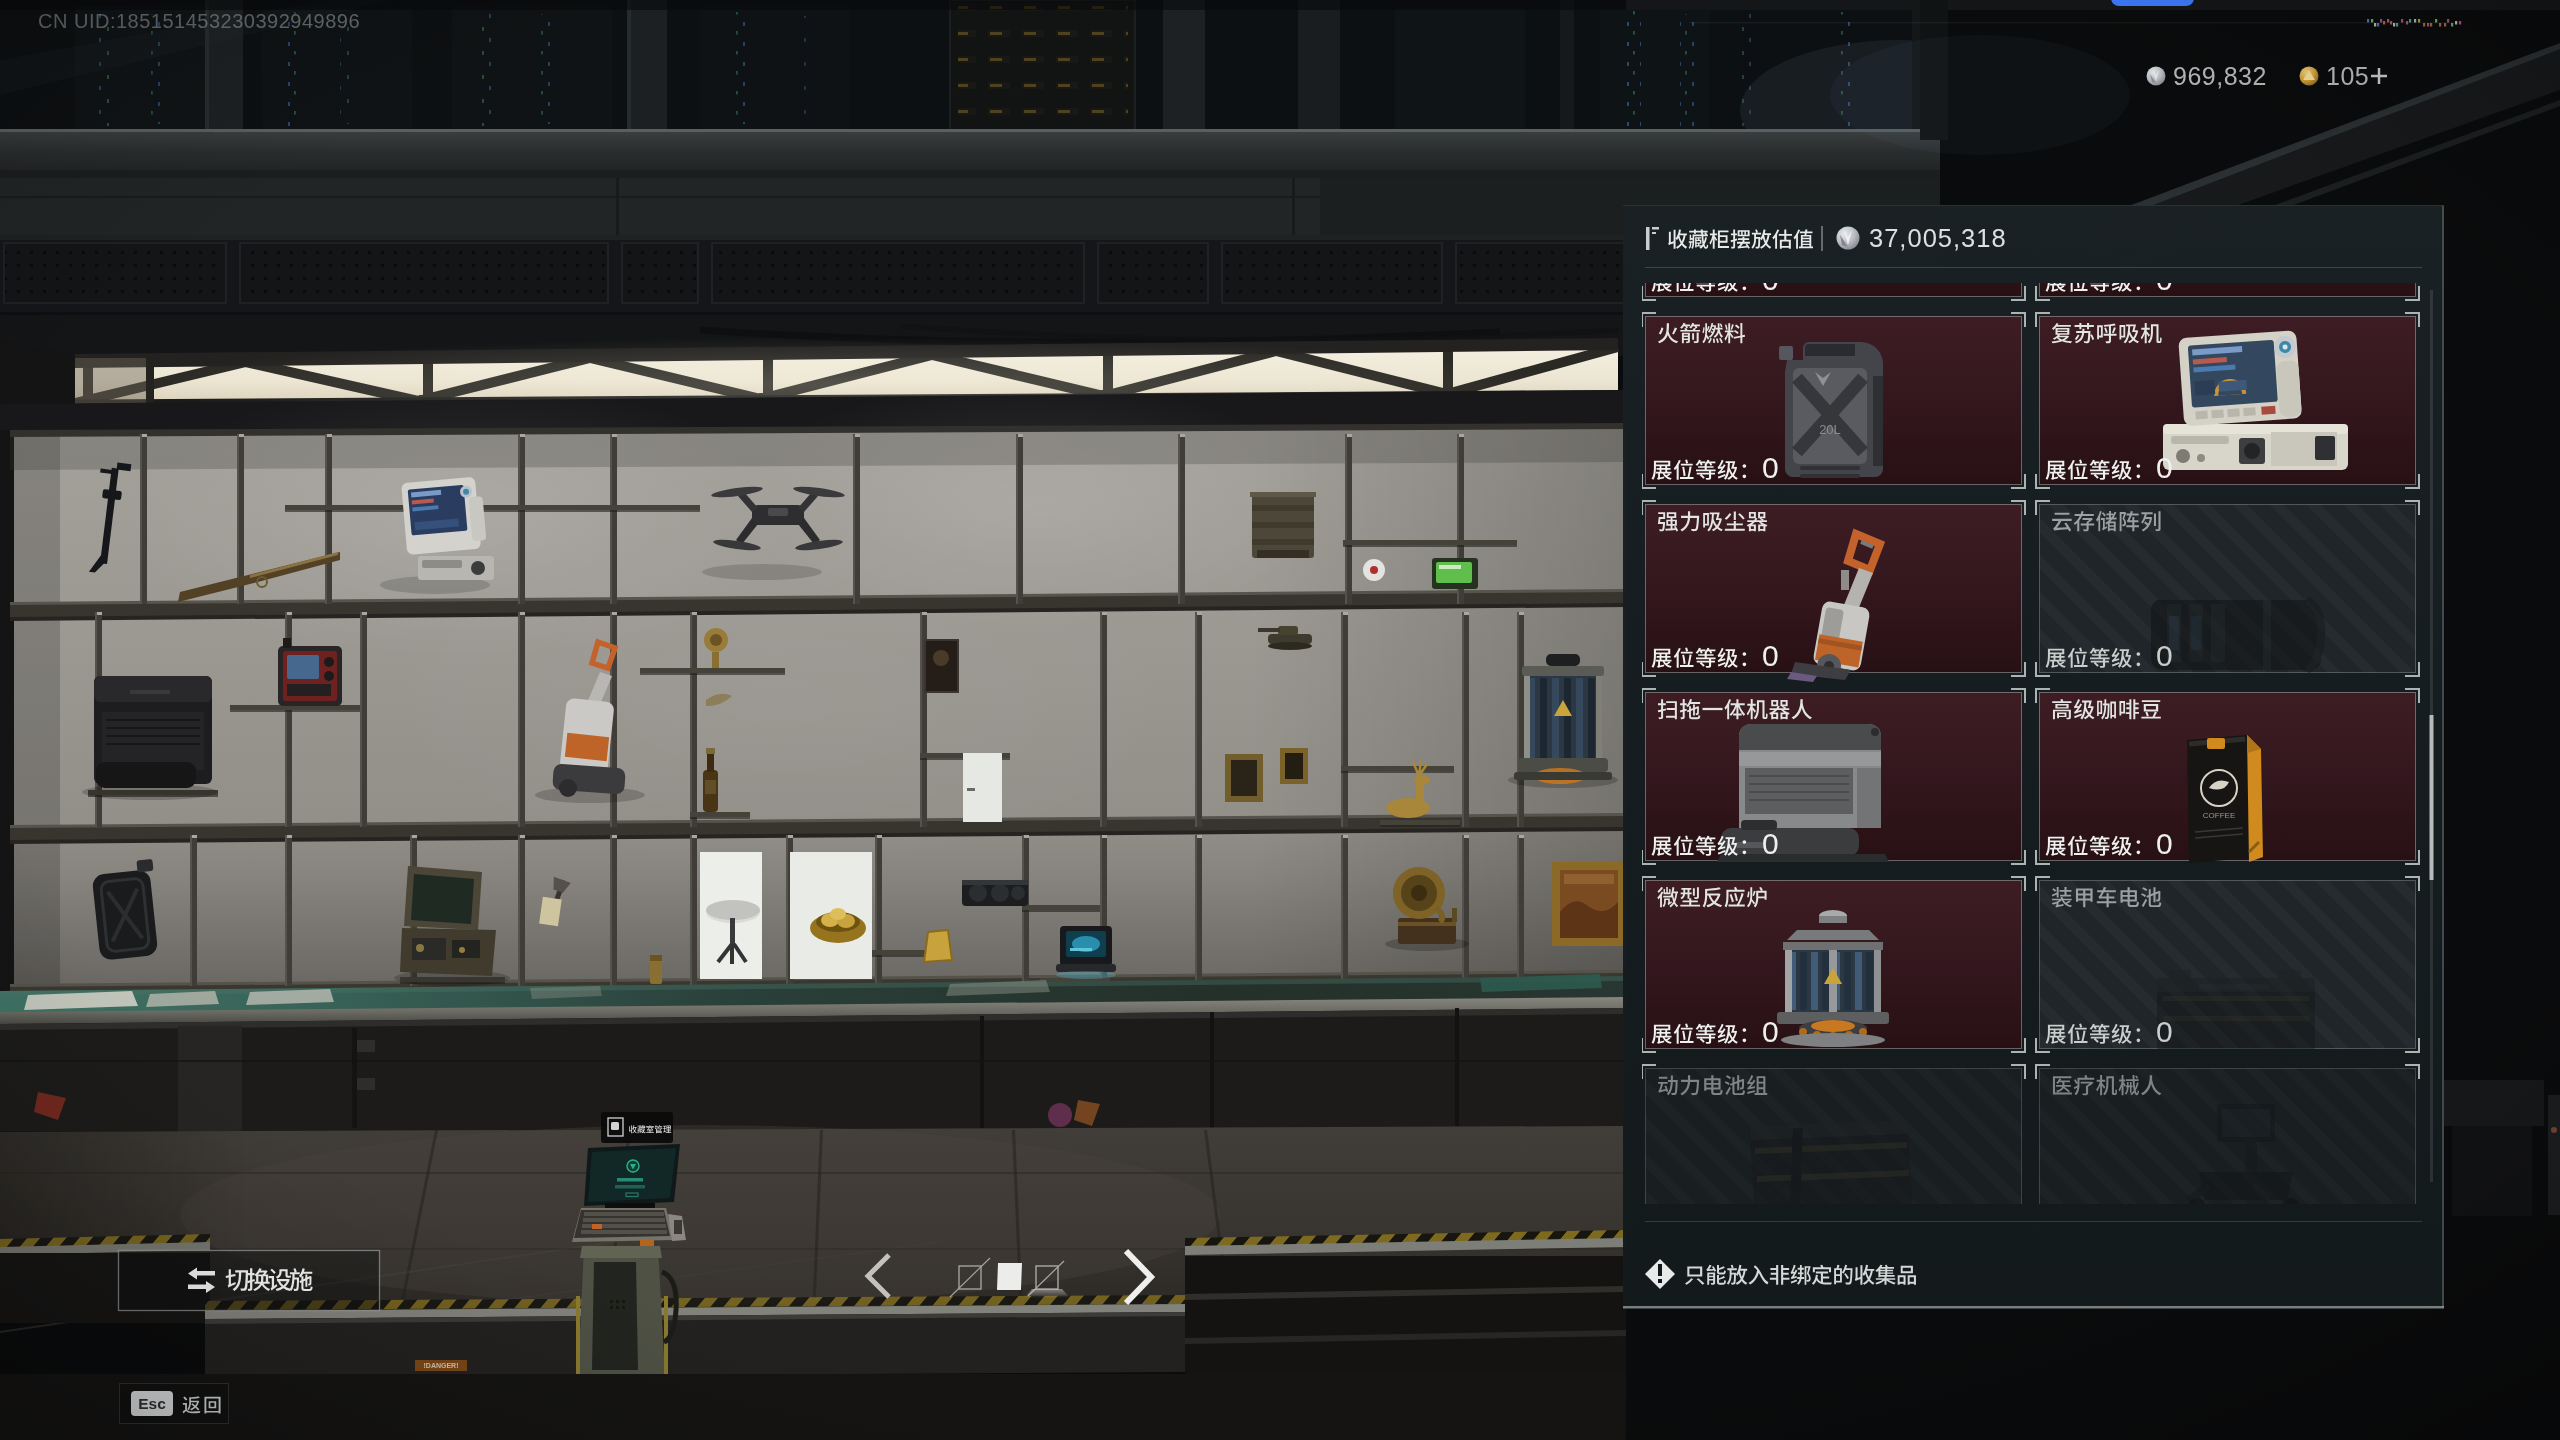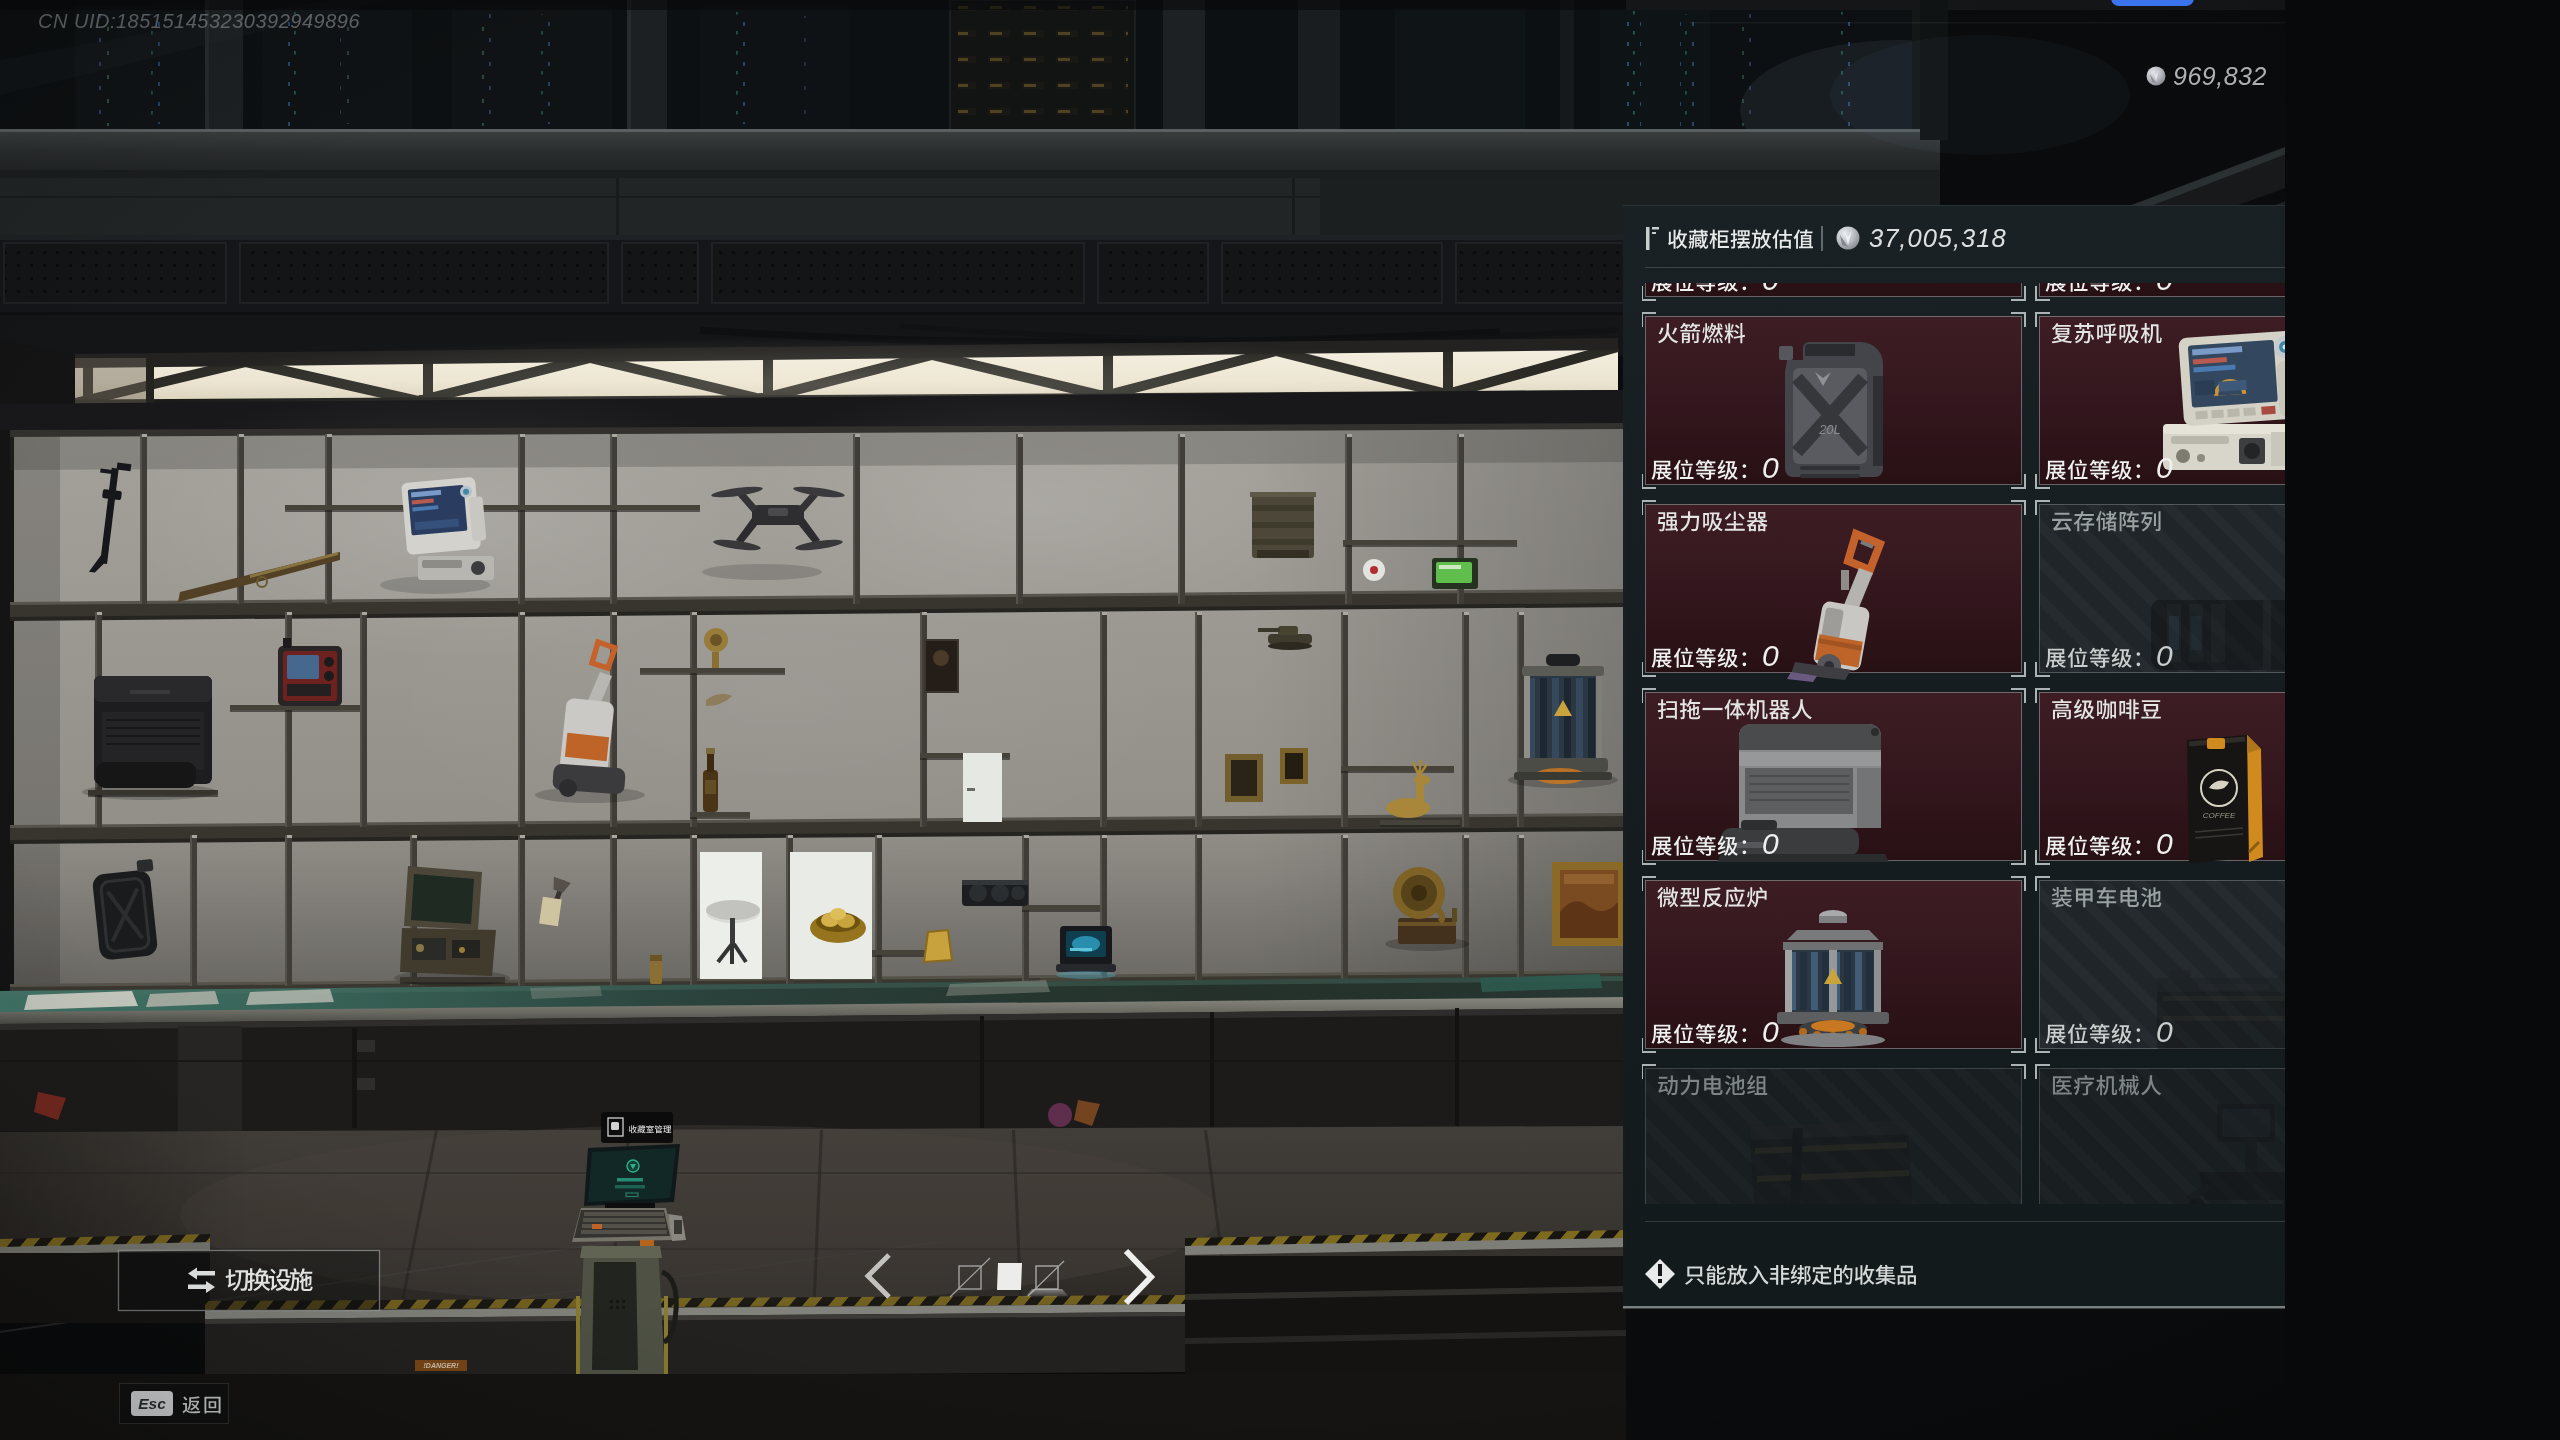--- a/index.html
+++ b/index.html
@@ -1,15 +1,15 @@
 <!DOCTYPE html>
 <html><head><meta charset="utf-8">
 <style>
 html,body{margin:0;padding:0;background:#08090a;}
-#stage{position:relative;width:2285px;height:1440px;overflow:hidden;font-family:"Liberation Sans",sans-serif;font-style:italic;}
+#stage{position:relative;width:2560px;height:1440px;overflow:hidden;font-family:"Liberation Sans",sans-serif;}
 </style></head>
 <body>
 <div id="stage">
 <svg width="2560" height="1440" viewBox="0 0 2560 1440" xmlns="http://www.w3.org/2000/svg">
 <defs>
 <path id="c4e00" d="M42 442V338H962V442Z"></path>
 <path id="c4e91" d="M164 770V673H845V770ZM138 -48C185 -30 249 -27 780 17C803 -22 824 -58 839 -89L930 -34C881 59 782 204 698 316L611 271C647 222 686 164 723 107L266 75C340 166 417 277 480 392H949V489H52V392H347C286 272 209 161 181 129C149 89 127 64 101 57C115 27 133 -26 138 -48Z"></path>
 <path id="c4eba" d="M441 842C438 681 449 209 36 -5C67 -26 98 -56 114 -81C342 46 449 250 500 440C553 258 664 36 901 -76C915 -50 943 -17 971 5C618 162 556 565 542 691C547 751 548 803 549 842Z"></path>
 <path id="c4f30" d="M256 840C202 692 112 546 16 451C33 429 59 378 68 355C97 385 125 419 152 456V-83H242V596C282 665 317 740 345 813ZM326 631V540H590V348H378V-84H472V-41H809V-80H906V348H688V540H964V631H688V845H590V631ZM472 48V259H809V48Z"></path>
 <path id="c4f4d" d="M366 668V576H917V668ZM429 509C458 372 485 191 493 86L587 113C576 215 546 392 515 528ZM562 832C581 782 601 715 609 673L703 700C693 742 671 805 652 855ZM326 48V-43H955V48H765C800 178 840 365 866 518L767 534C751 386 713 181 676 48ZM274 840C220 692 130 546 34 451C51 429 78 378 87 355C115 385 143 419 170 455V-83H265V604C303 671 336 743 363 813Z"></path>

